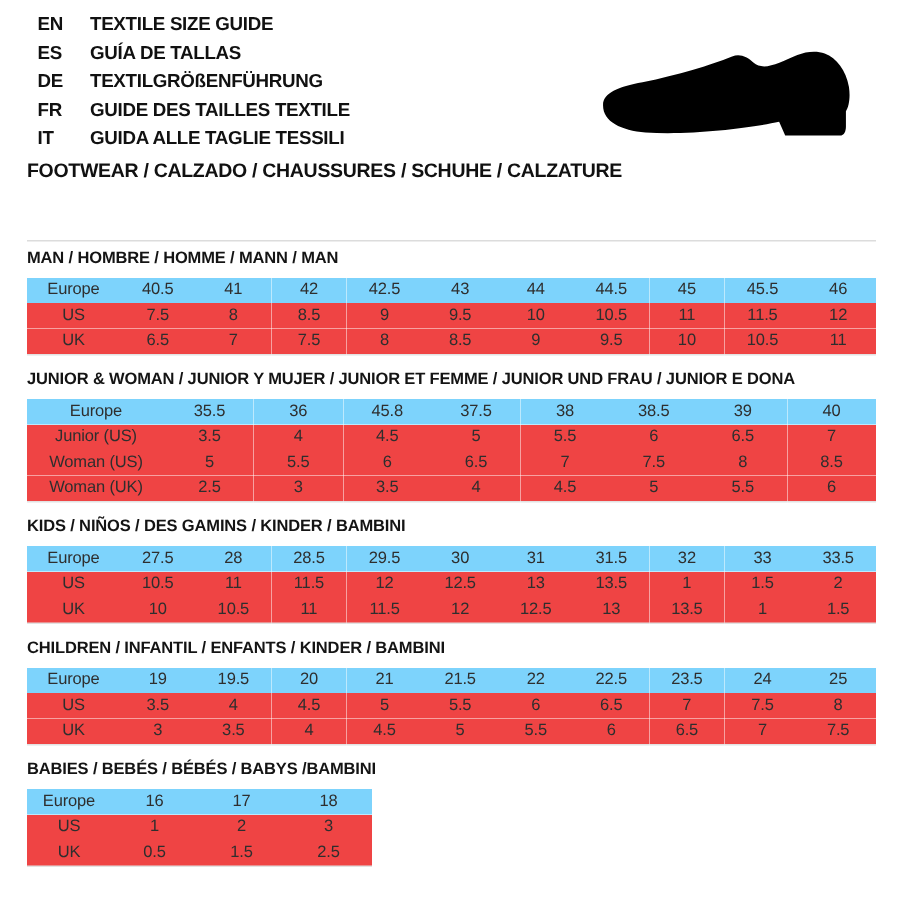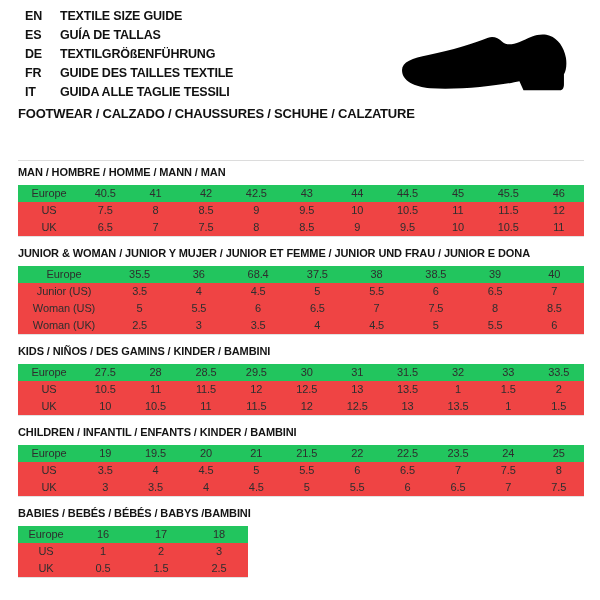--- a/index.html
+++ b/index.html
@@ -18,21 +18,21 @@
   .shoe{position:absolute;left:400px;top:33px;width:168px;height:60px;}
   
   #sections{position:absolute;left:18px;top:160px;width:566px;border-top:1px solid #dcdcdc;padding-top:5px;}
   .section{margin:0 0 10px 0;}
   .section-title{margin:0 0 6px 0;font-size:11px;line-height:13px;font-weight:bold;
     letter-spacing:-0.1px;color:#141414;white-space:nowrap;}
   table.size-table{border-collapse:collapse;table-layout:fixed;width:100%;border-bottom:1px solid #e2e2e2;}
   table.size-table td{height:17px;line-height:17px;padding:0;font-size:11px;
     color:#2e2e2e;text-align:center;letter-spacing:-0.1px;white-space:nowrap;overflow:hidden;}
   td.label{text-align:left;padding-left:6px;width:62px;}
-  tr.hdr{background:#22c55e;padding-left:38px;}
+  tr.hdr{background:#7dd3fc;padding-left:38px;}
   tr.alt{background:#ef4444;}
   tr.plain{background:#ef4444;}
   
   .section:nth-of-type(2) td.label{width:92px;}
   .section:nth-of-type(5) table.size-table{width:230px;}
   .section:nth-of-type(5) td.label{width:56px;}
 </style>
 </head>
 <body>
 
@@ -133,21 +133,21 @@
   </section>
 
   <section class="section">
     <h2 class="section-title">JUNIOR &amp; WOMAN / JUNIOR Y MUJER / JUNIOR ET FEMME / JUNIOR UND FRAU / JUNIOR E DONA</h2>
     <table class="size-table">
           <tbody>
             <tr class="hdr">
               <td class="label">Europe</td>
               <td>35.5</td>
               <td>36</td>
-              <td>68.4</td>
+              <td>45.8</td>
               <td>37.5</td>
               <td>38</td>
               <td>38.5</td>
               <td>39</td>
               <td>40</td>
             </tr>
             <tr class="plain">
               <td class="label">Junior (US)</td>
               <td>3.5</td>
               <td>4</td>

